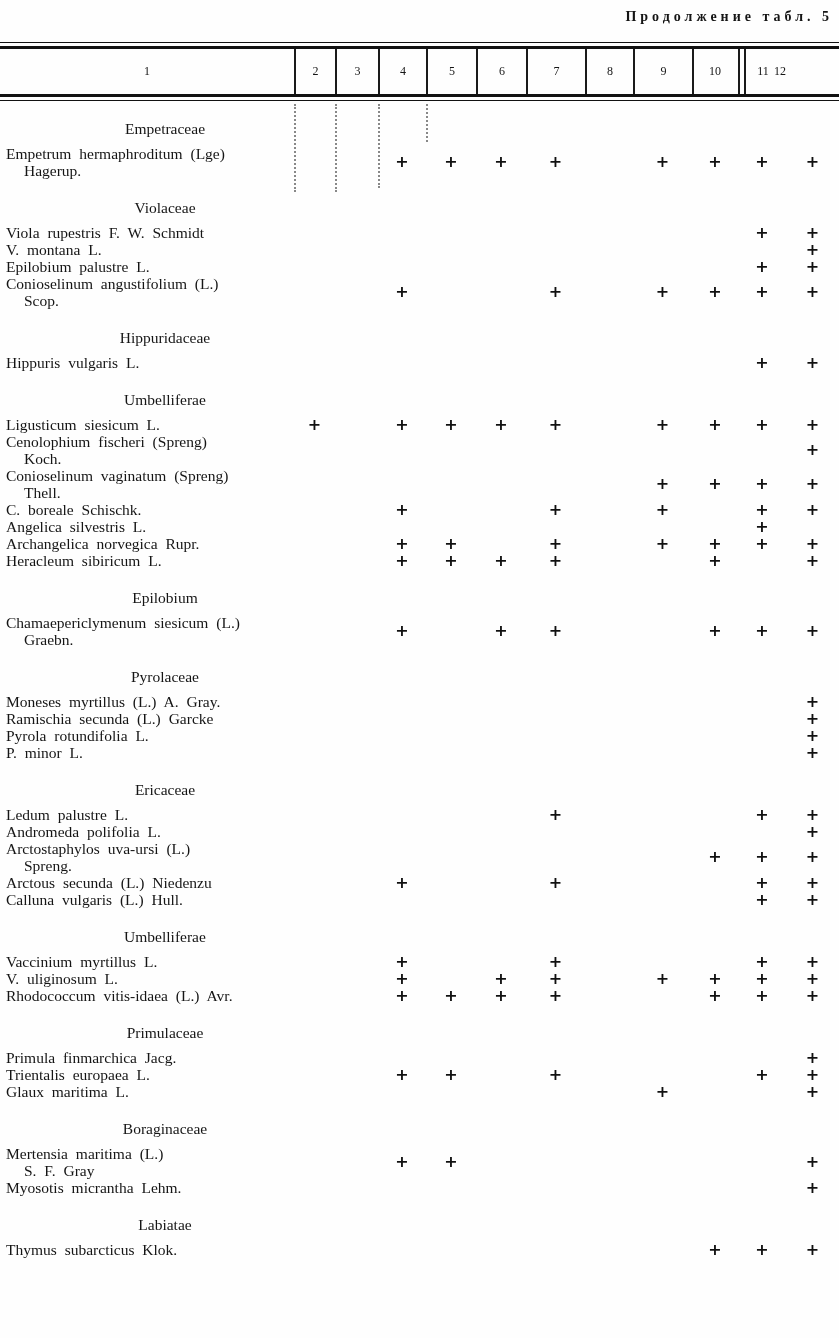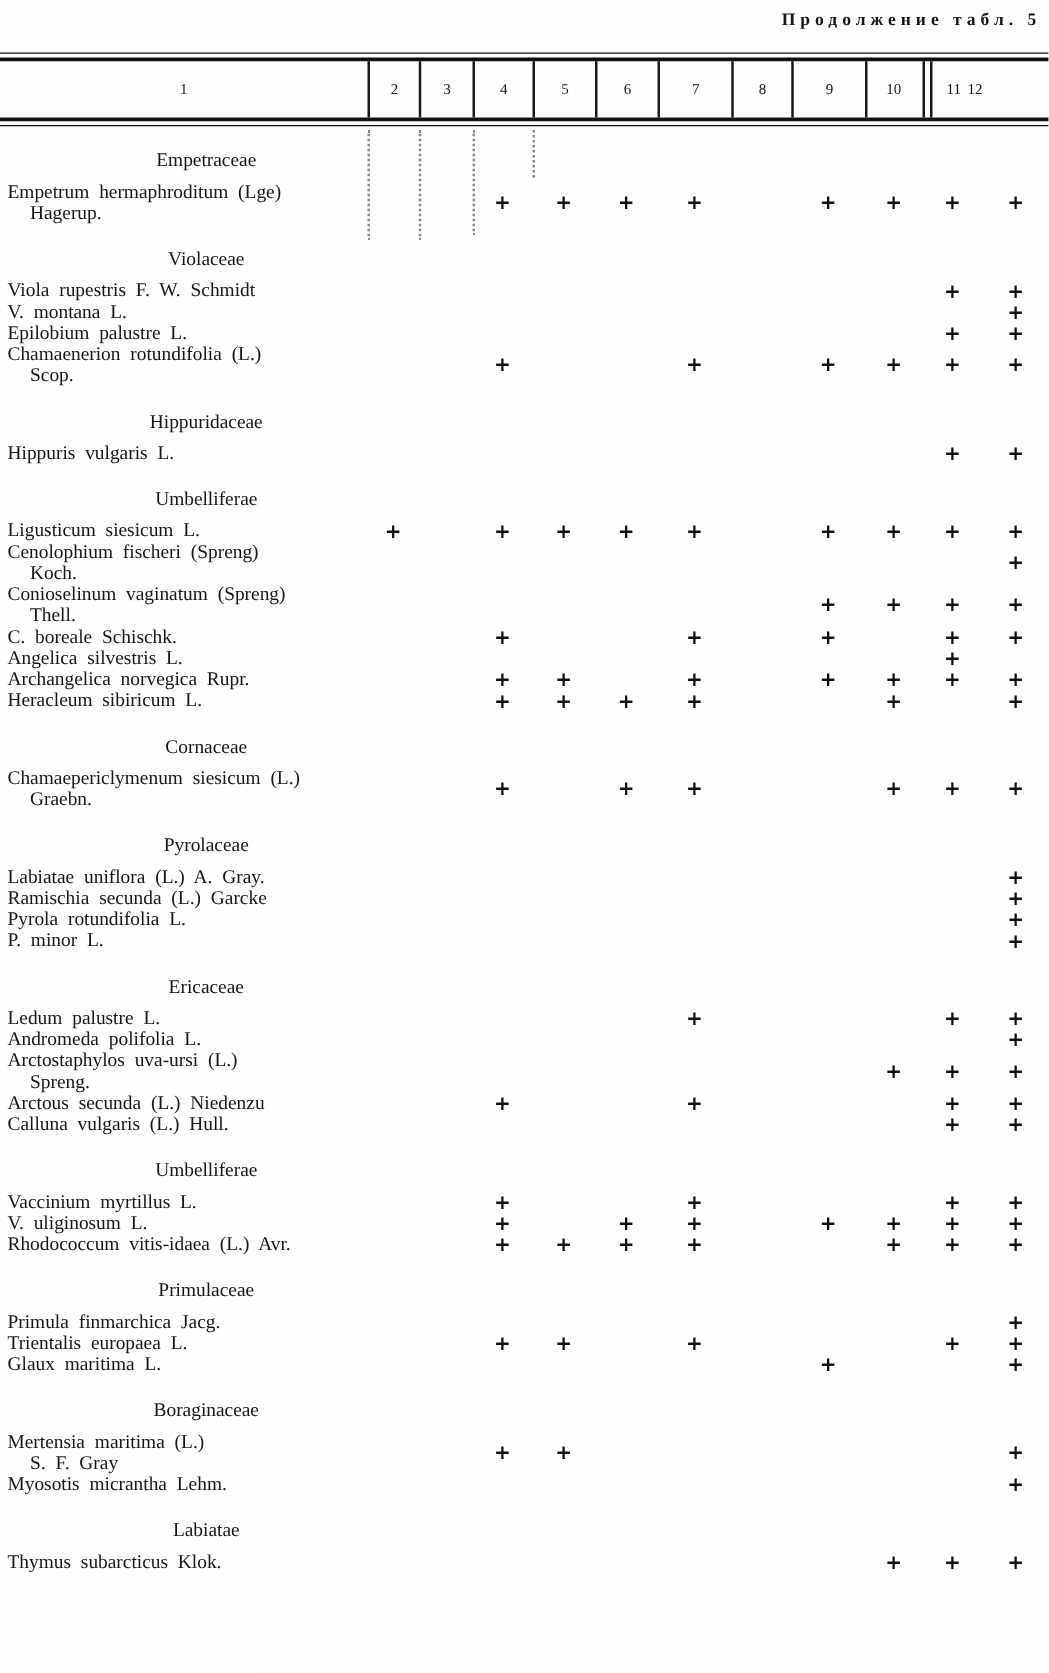--- a/index.html
+++ b/index.html
@@ -106,21 +106,21 @@
       </div>
       <div class="species-row">
         <div class="name">
           <div class="ln1">Epilobium palustre L.</div>
         </div>
         <span class="plus" style="left: 762px;">+</span>
         <span class="plus" style="left: 812.5px;">+</span>
       </div>
       <div class="species-row">
         <div class="name">
-          <div class="ln1">Chamaenerion rotundifolia (L.)</div>
+          <div class="ln1">Conioselinum angustifolium (L.)</div>
           <div class="ln2">Scop.</div>
         </div>
         <span class="plus" style="left: 402px;">+</span>
         <span class="plus" style="left: 555.5px;">+</span>
         <span class="plus" style="left: 662.5px;">+</span>
         <span class="plus" style="left: 715px;">+</span>
         <span class="plus" style="left: 762px;">+</span>
         <span class="plus" style="left: 812.5px;">+</span>
       </div>
       <div class="family">Hippuridaceae</div>
@@ -195,37 +195,37 @@
         <div class="name">
           <div class="ln1">Heracleum sibiricum L.</div>
         </div>
         <span class="plus" style="left: 402px;">+</span>
         <span class="plus" style="left: 451px;">+</span>
         <span class="plus" style="left: 501px;">+</span>
         <span class="plus" style="left: 555.5px;">+</span>
         <span class="plus" style="left: 715px;">+</span>
         <span class="plus" style="left: 812.5px;">+</span>
       </div>
-      <div class="family">Cornaceae</div>
+      <div class="family">Epilobium</div>
       <div class="species-row">
         <div class="name">
           <div class="ln1">Chamaepericlymenum siesicum (L.)</div>
           <div class="ln2">Graebn.</div>
         </div>
         <span class="plus" style="left: 402px;">+</span>
         <span class="plus" style="left: 501px;">+</span>
         <span class="plus" style="left: 555.5px;">+</span>
         <span class="plus" style="left: 715px;">+</span>
         <span class="plus" style="left: 762px;">+</span>
         <span class="plus" style="left: 812.5px;">+</span>
       </div>
       <div class="family">Pyrolaceae</div>
       <div class="species-row">
         <div class="name">
-          <div class="ln1">Labiatae uniflora (L.) A. Gray.</div>
+          <div class="ln1">Moneses myrtillus (L.) A. Gray.</div>
         </div>
         <span class="plus" style="left: 812.5px;">+</span>
       </div>
       <div class="species-row">
         <div class="name">
           <div class="ln1">Ramischia secunda (L.) Garcke</div>
         </div>
         <span class="plus" style="left: 812.5px;">+</span>
       </div>
       <div class="species-row">

